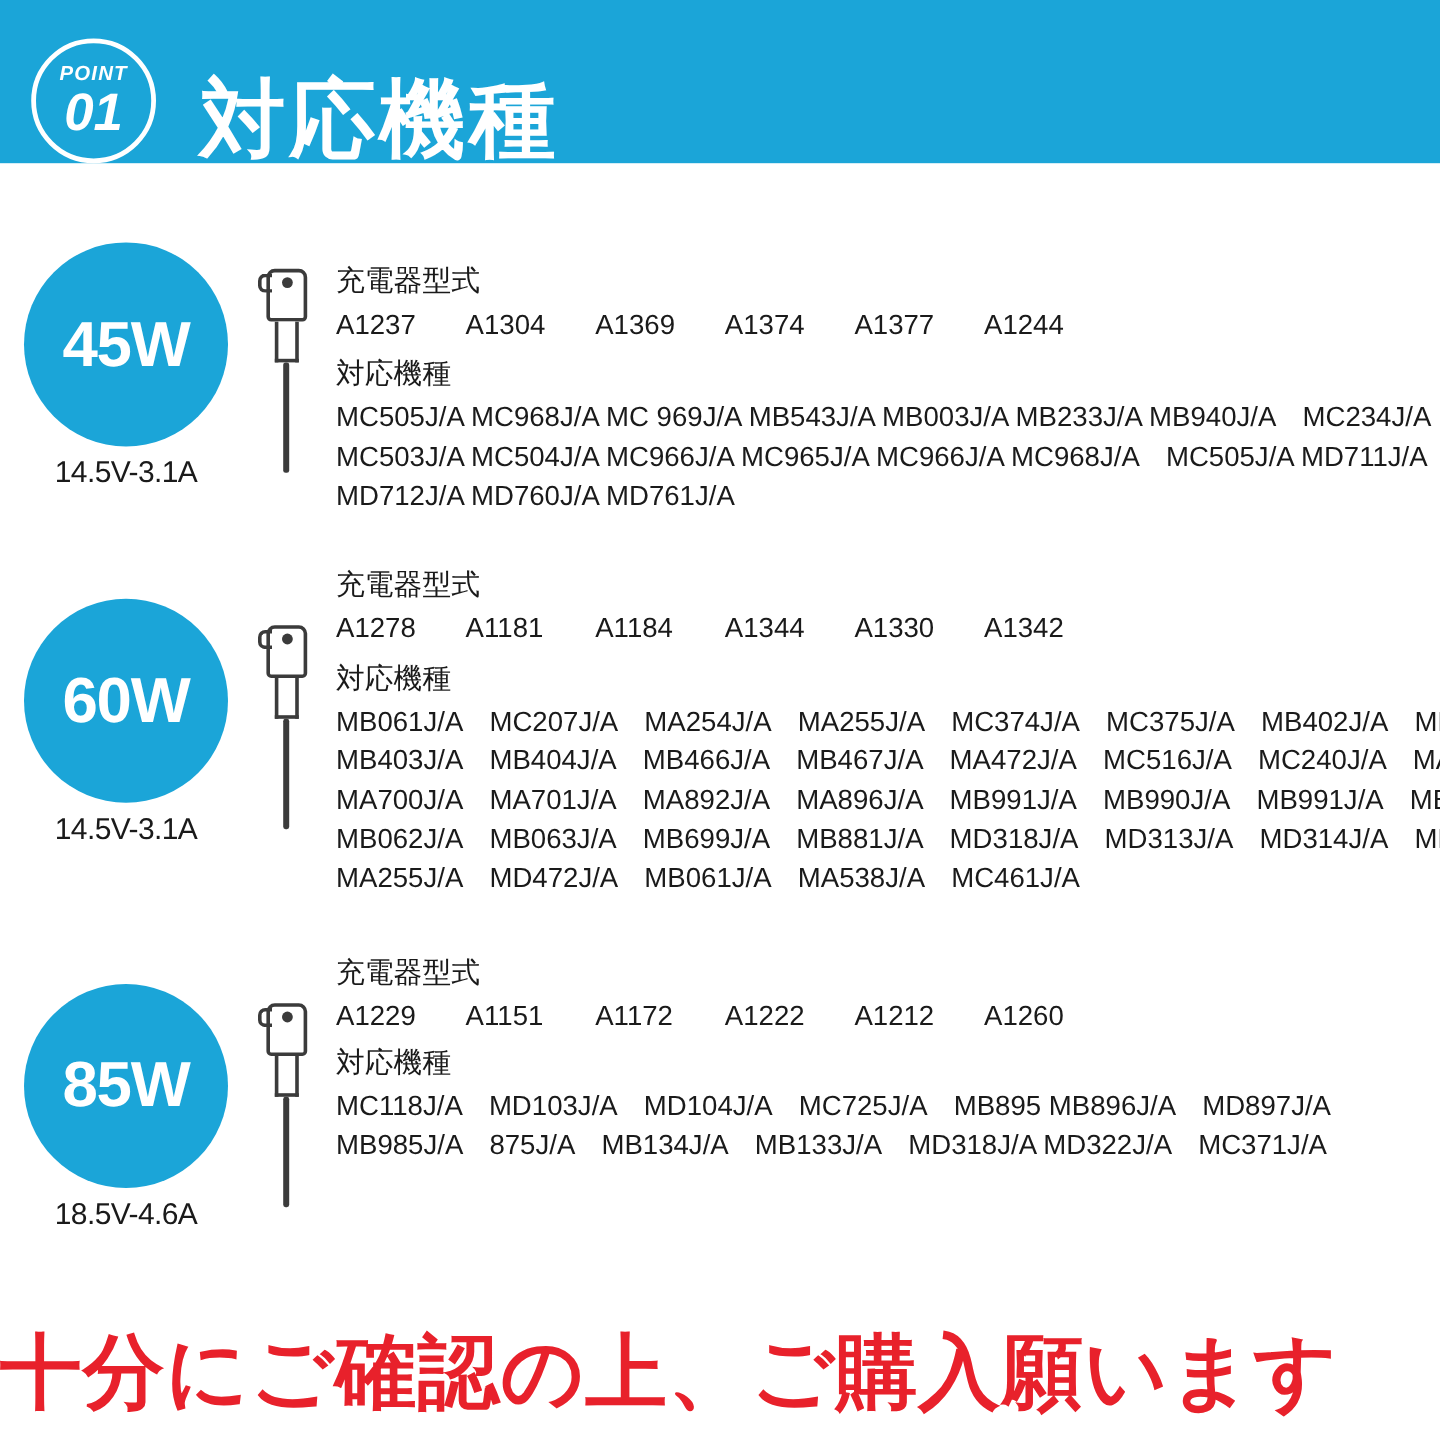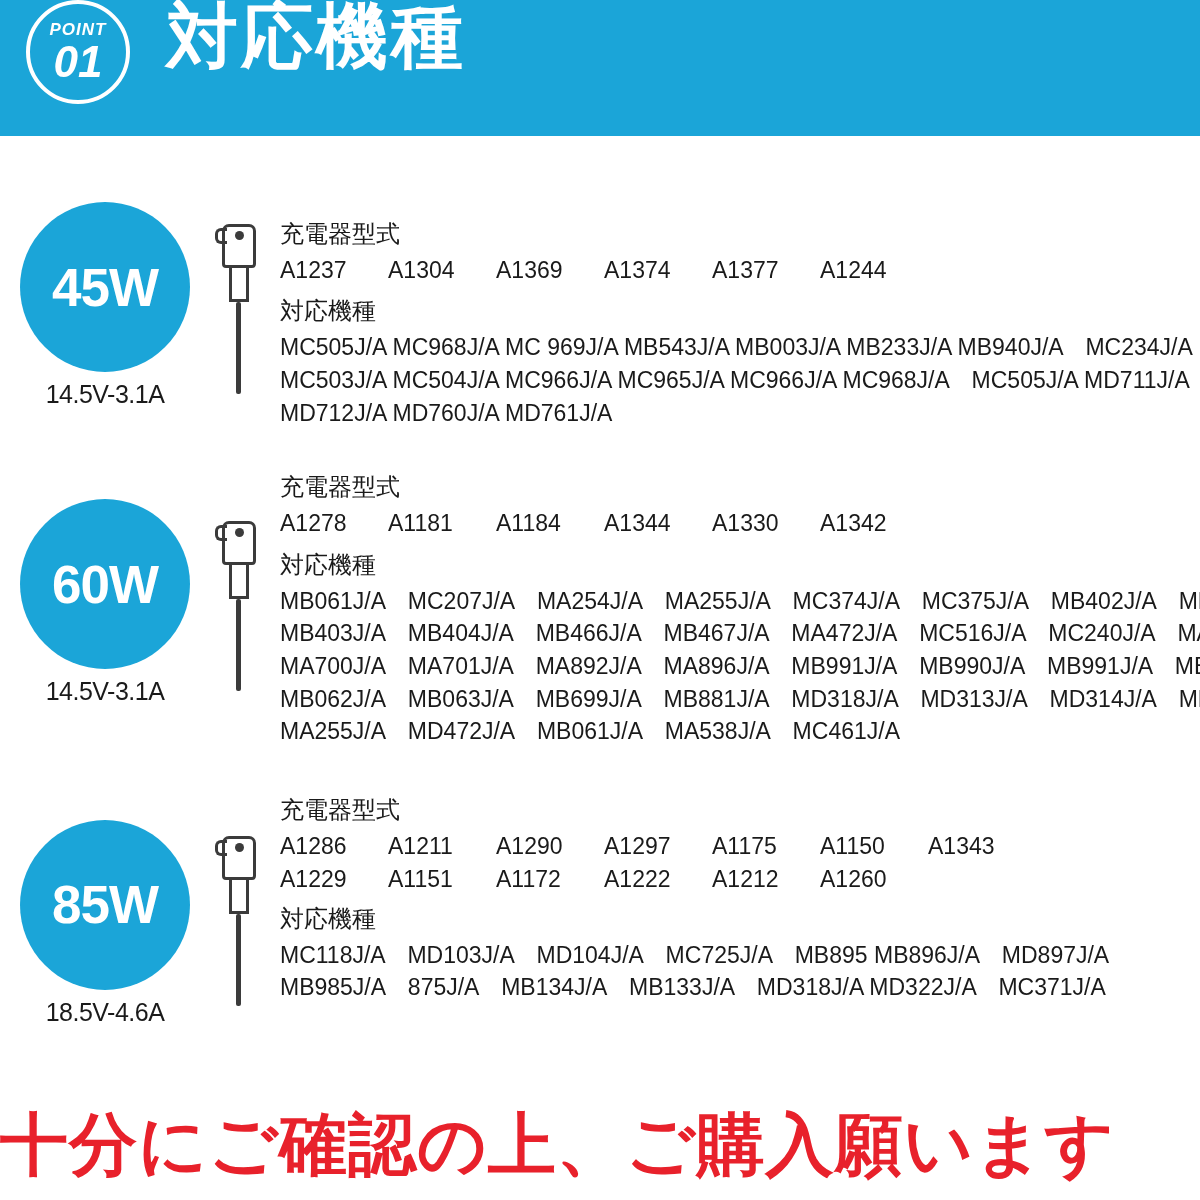--- a/index.html
+++ b/index.html
@@ -14,21 +14,21 @@
     overflow: hidden;
     position: relative;
   }
 
   
   .header {
     width: 1200px;
     height: 136px;
     background: #1ba5d8;
     display: flex;
-    align-items: flex-start;
+    align-items: flex-end;
     box-sizing: border-box;
     padding-left: 26px;
   }
   .point-badge {
     width: 104px;
     height: 104px;
     border-radius: 50%;
     border: 4px solid #ffffff;
     display: flex;
     flex-direction: column;
@@ -280,23 +280,20 @@
     <div class="connector" style="margin-top:58px;">
       <div class="conn-head"></div>
       <div class="conn-notch"></div>
       <div class="conn-lip"></div>
       <div class="conn-neck"></div>
       <div class="conn-cable"></div>
     </div>
     <div class="right-col">
       <div class="field-label">充電器型式</div>
       <div class="code-row">
-        <span class="code">A1286</span><span class="code">A1211</span><span class="code">A1290</span><span class="code">A1297</span><span class="code">A1175</span><span class="code">A1150</span><span class="code">A1343</span>
-      </div>
-      <div class="code-row">
         <span class="code">A1229</span><span class="code">A1151</span><span class="code">A1172</span><span class="code">A1222</span><span class="code">A1212</span><span class="code">A1260</span>
       </div>
       <div class="field-label" style="margin-top:6px;">対応機種</div>
       <div class="model-row">MC118J/A　MD103J/A　MD104J/A　MC725J/A　MB895 MB896J/A　MD897J/A</div>
       <div class="model-row">MB985J/A　875J/A　MB134J/A　MB133J/A　MD318J/A MD322J/A　MC371J/A</div>
     </div>
   </div>
 
 </div>
 

